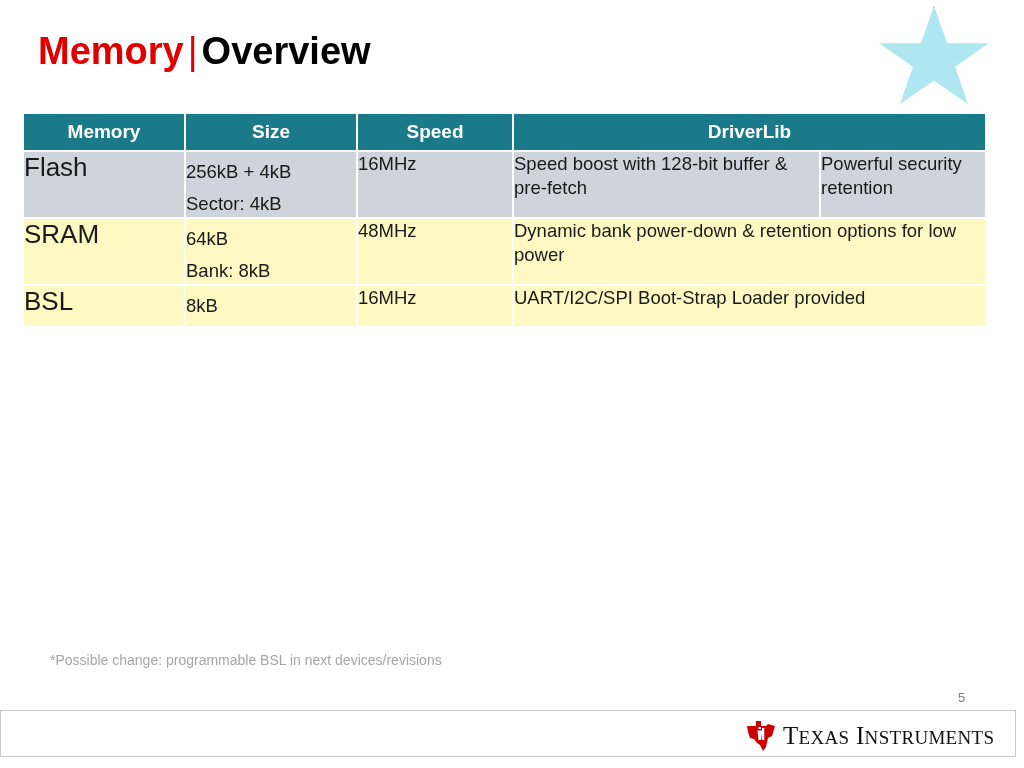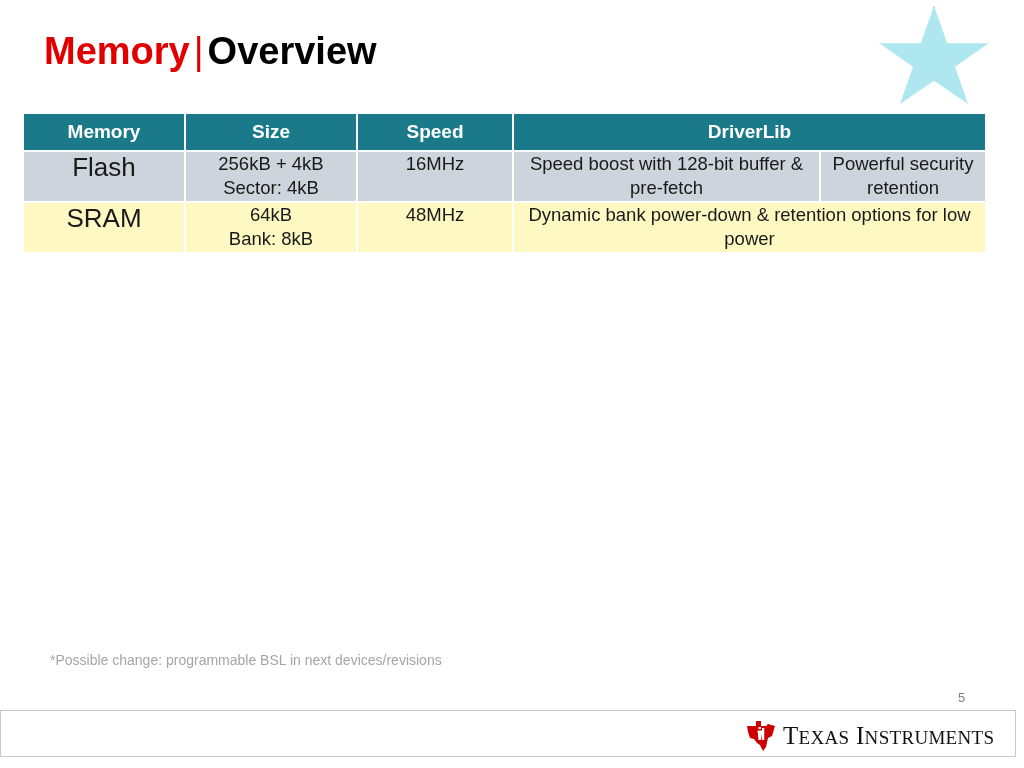--- a/index.html
+++ b/index.html
@@ -12,21 +12,21 @@
     height: 768px;
     position: relative;
     overflow: hidden;
     font-family: "Liberation Sans", sans-serif;
     -webkit-font-smoothing: antialiased;
   }
 
   
   #slide-title {
     position: absolute;
-    left: 44px;
+    left: 38px;
     top: 32px;
     font-size: 38px;
     font-weight: bold;
     white-space: nowrap;
     line-height: 1;
   }
   #slide-title .t-red   { color: #E00000; }
   #slide-title .t-bar   { color: #E00000; font-weight: normal; padding: 0 4px; }
   #slide-title .t-black { color: #000000; }
 
@@ -68,21 +68,21 @@
     top: 112px;
     width: 957px;
     border-collapse: separate;
     border-spacing: 2px 2px;
     table-layout: fixed;
   }
   #memory-table th,
   #memory-table td {
     padding: 0;
     vertical-align: top;
-    text-align: center;
+    text-align: left;
   }
   #memory-table thead th {
     background: #1B7A8A;
     color: #ffffff;
     font-size: 19px;
     font-weight: bold;
     text-align: center;
     height: 36px;
     line-height: 36px;
     vertical-align: middle;
@@ -101,21 +101,21 @@
   td.cell-feat,
   td.cell-feat2 {
     font-size: 18.5px;
     color: #1a1a1a;
     padding: 11px 8px 10px 10px;
     line-height: 1.32;
   }
   td.cell-feat,
   td.cell-feat2 { padding-left: 12px; padding-right: 10px; }
 
-  .sub-line { display: block; }
+  .sub-line { display: block; margin-top: 8px; }
 
   
   col.c-mem   { width: 160px; }
   col.c-size  { width: 170px; }
   col.c-speed { width: 154px; }
   col.c-feat  { width: 305px; }
   col.c-feat2 { width: 164px; }
 
   
   #footnote {
@@ -213,20 +213,29 @@
     </tr>
     <tr class="row-light">
       <td class="cell-name">SRAM</td>
       <td class="cell-size">
         <span class="sub-line">64kB</span>
         <span class="sub-line">Bank: 8kB</span>
       </td>
       <td class="cell-speed">48MHz</td>
       <td class="cell-feat" colspan="2">Dynamic bank power-down &amp; retention options for low power</td>
     </tr>
+    <tr class="row-light">
+      <td class="cell-name">BSL</td>
+      <td class="cell-size">
+        <span class="sub-line">8kB</span>
+        <span class="sub-line"></span>
+      </td>
+      <td class="cell-speed">16MHz</td>
+      <td class="cell-feat" colspan="2">UART/I2C/SPI Boot-Strap Loader provided</td>
+    </tr>
   </tbody>
 </table>
 
 <div id="footnote">*Possible change: programmable BSL in next devices/revisions</div>
 
 <div id="slide-number">5</div>
 
 <div id="footer-bar"></div>
 
 <div id="ti-logo">

